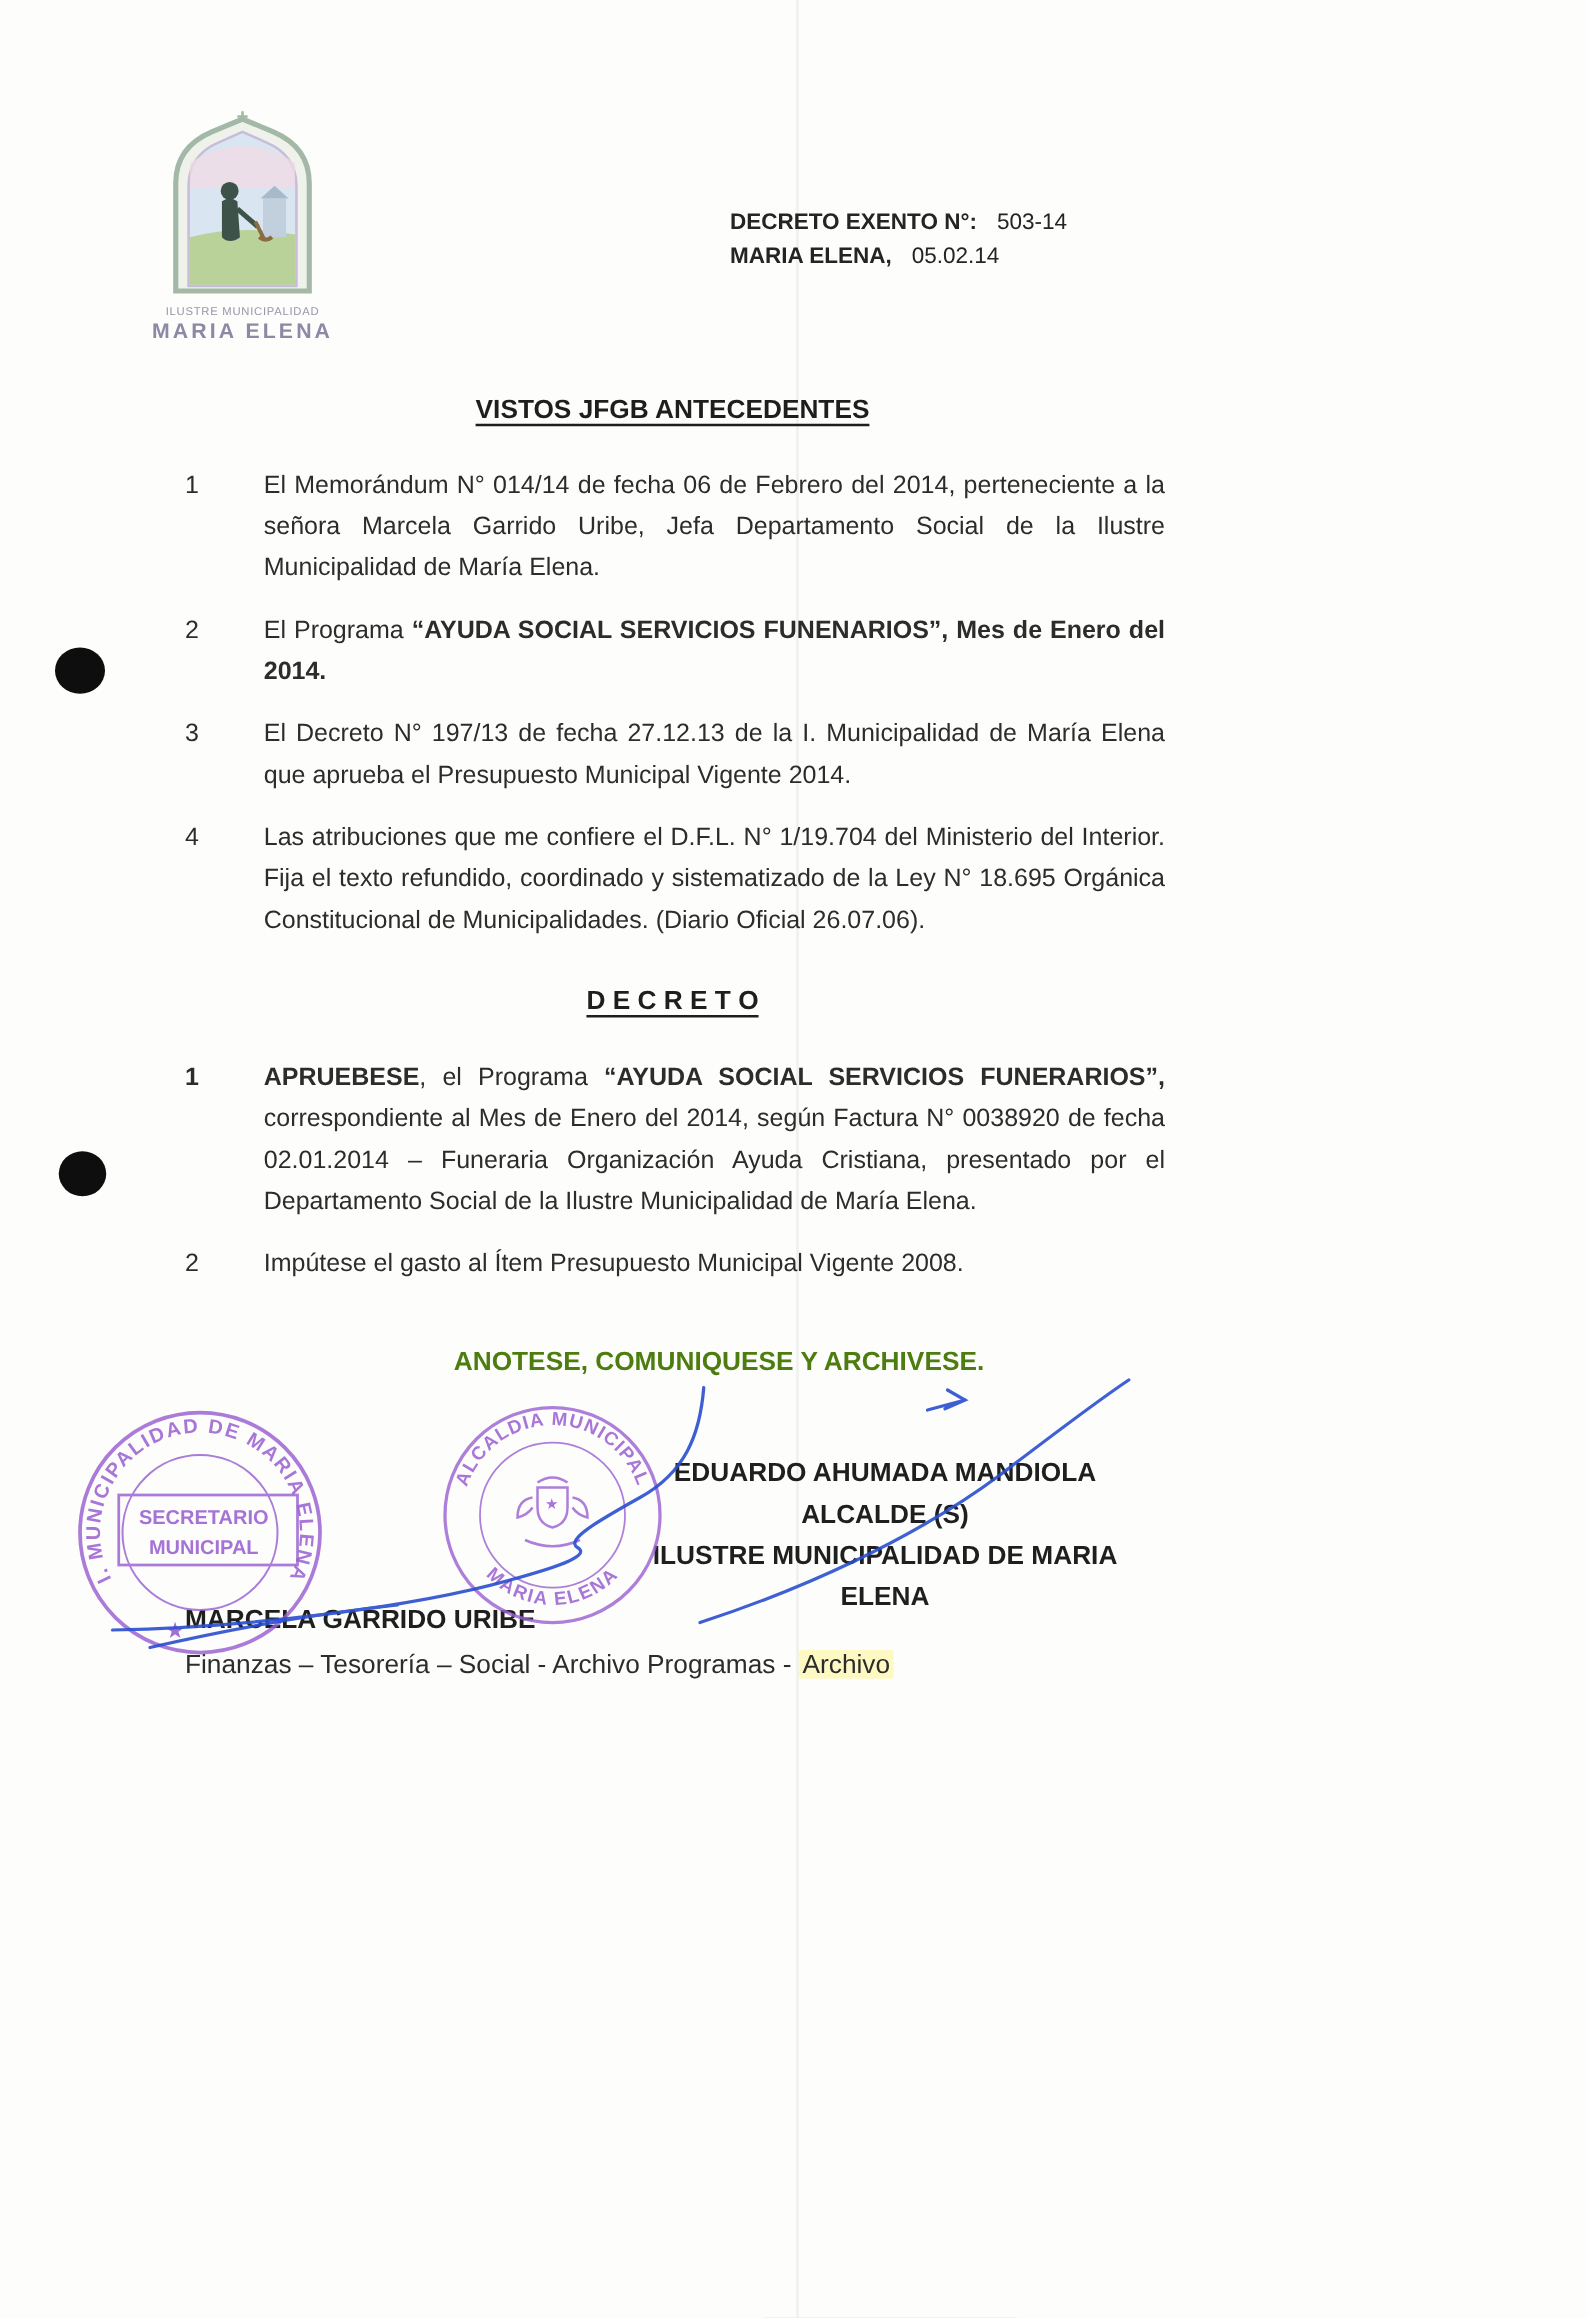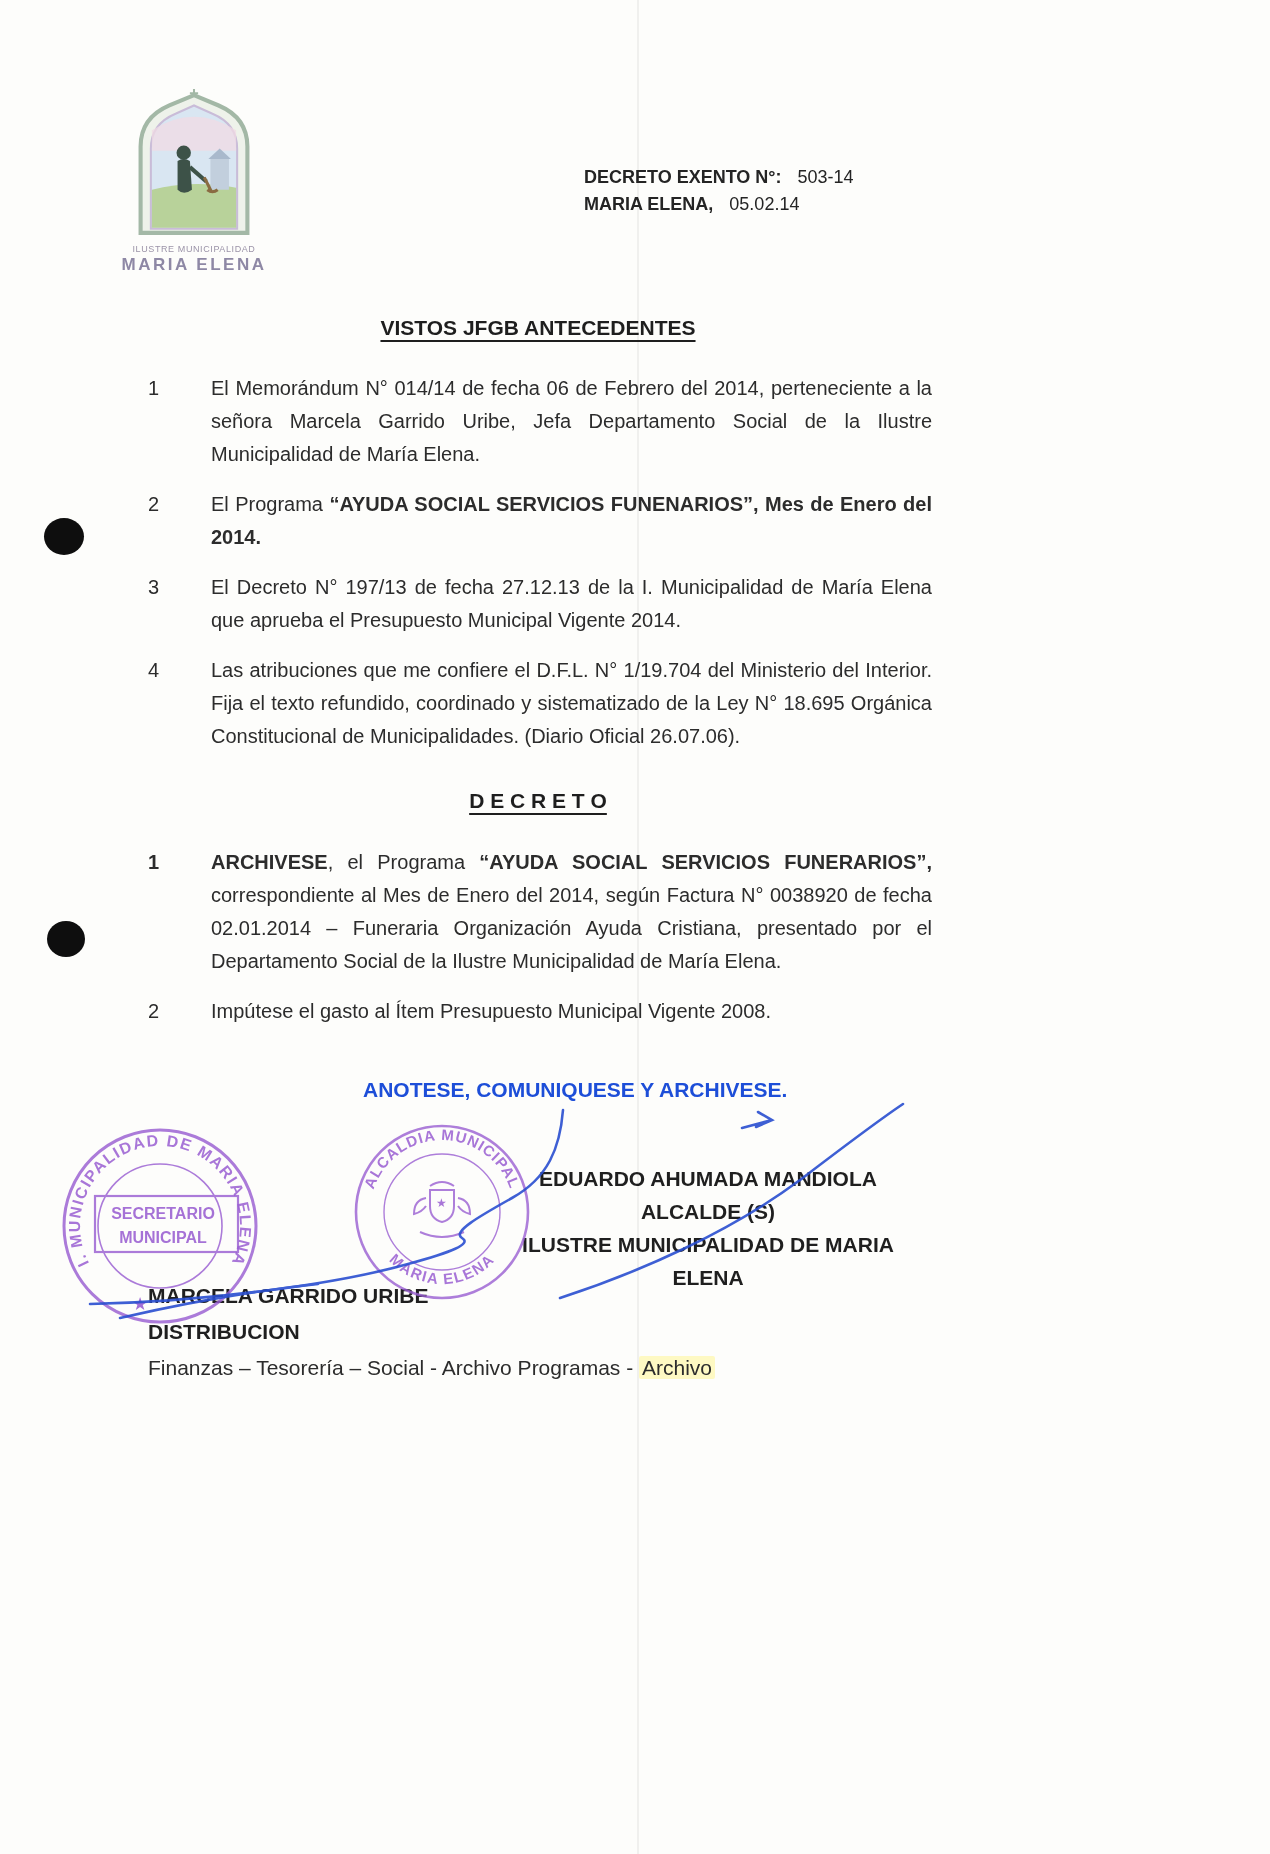--- a/index.html
+++ b/index.html
@@ -29,21 +29,21 @@
   .title-vistos { top:316px; }
   .title-decreto { top:789px; }
 
   .list { position:absolute; left:148px; width:784px; font-size:20px; color:#2c2c2c; }
   .list-vistos { top:372px; }
   .list-decreto { top:846px; }
   .item-row { display:flex; margin-bottom:17px; }
   .item-num { width:63px; flex:none; line-height:33px; }
   .item-body { flex:1; text-align:justify; line-height:33px; }
 
-  .anotese { position:absolute; left:363px; top:1078px; font-size:21px; font-weight:700; color:#1d4ed8; }
+  .anotese { position:absolute; left:363px; top:1078px; font-size:21px; font-weight:700; color:#4d7c0f; }
 
   .mayor-block { position:absolute; left:492px; top:1162px; width:432px; text-align:center;
     font-size:21px; font-weight:700; line-height:33px; color:#1f1f1f; }
 
   .secretary-block { position:absolute; left:148px; top:1278px; font-size:21px;
     font-weight:700; line-height:36px; color:#1f1f1f; }
   .dist-line { font-weight:400; color:#2c2c2c; }
   .hl { background:#fef9c3; padding:0 3px; border-radius:2px; }
 
   svg.overlay { position:absolute; left:0; top:0; pointer-events:none; z-index:5; }
@@ -103,39 +103,38 @@
       <div class="item-row">
         <div class="item-num">4</div>
         <div class="item-body"><span>Las atribuciones que me confiere el D.F.L. N° 1/19.704 del Ministerio del Interior. Fija el texto refundido, coordinado y sistematizado de la Ley N° 18.695 Orgánica Constitucional de Municipalidades. (Diario Oficial 26.07.06).</span></div>
       </div>
     </div>
 
   <h2 class="section-title title-decreto">D E C R E T O</h2>
   <div class="list list-decreto" id="decreto-list">
       <div class="item-row">
         <div class="item-num b">1</div>
-        <div class="item-body"><span class="b">ARCHIVESE</span><span>, el Programa </span><span class="b">“AYUDA SOCIAL SERVICIOS FUNERARIOS”,</span><span> correspondiente al Mes de Enero del 2014, según Factura N° 0038920 de fecha 02.01.2014 – Funeraria Organización Ayuda Cristiana, presentado por el Departamento Social de la Ilustre Municipalidad de María Elena.</span></div>
+        <div class="item-body"><span class="b">APRUEBESE</span><span>, el Programa </span><span class="b">“AYUDA SOCIAL SERVICIOS FUNERARIOS”,</span><span> correspondiente al Mes de Enero del 2014, según Factura N° 0038920 de fecha 02.01.2014 – Funeraria Organización Ayuda Cristiana, presentado por el Departamento Social de la Ilustre Municipalidad de María Elena.</span></div>
       </div>
       <div class="item-row">
         <div class="item-num">2</div>
         <div class="item-body"><span>Impútese el gasto al Ítem Presupuesto Municipal Vigente 2008.</span></div>
       </div>
     </div>
 
   <p class="anotese">ANOTESE, COMUNIQUESE Y ARCHIVESE.</p>
 
   <div class="mayor-block">
     <div>EDUARDO AHUMADA MANDIOLA</div>
     <div>ALCALDE  (S)</div>
     <div>ILUSTRE MUNICIPALIDAD DE MARIA ELENA</div>
   </div>
 
   <div class="secretary-block">
     <div>MARCELA GARRIDO URIBE</div>
-    <div>DISTRIBUCION</div>
     <div class="dist-line">
       <span>Finanzas – Tesorería – Social  - Archivo Programas - </span><span class="hl">Archivo</span>
     </div>
   </div>
 
   <svg class="overlay" width="1270" height="1854" viewBox="0 0 1270 1854">
     <defs>
       <path id="ringL" d="M 103.4 1282.6 A 80 80 0 1 1 216.6 1282.6"></path>
       <path id="arcCT" d="M 371.1 1199.5 A 72 72 0 0 1 512.9 1199.5"></path>
       <path id="arcCB" d="M 374.4 1236.6 A 72 72 0 0 0 509.7 1236.6"></path>

